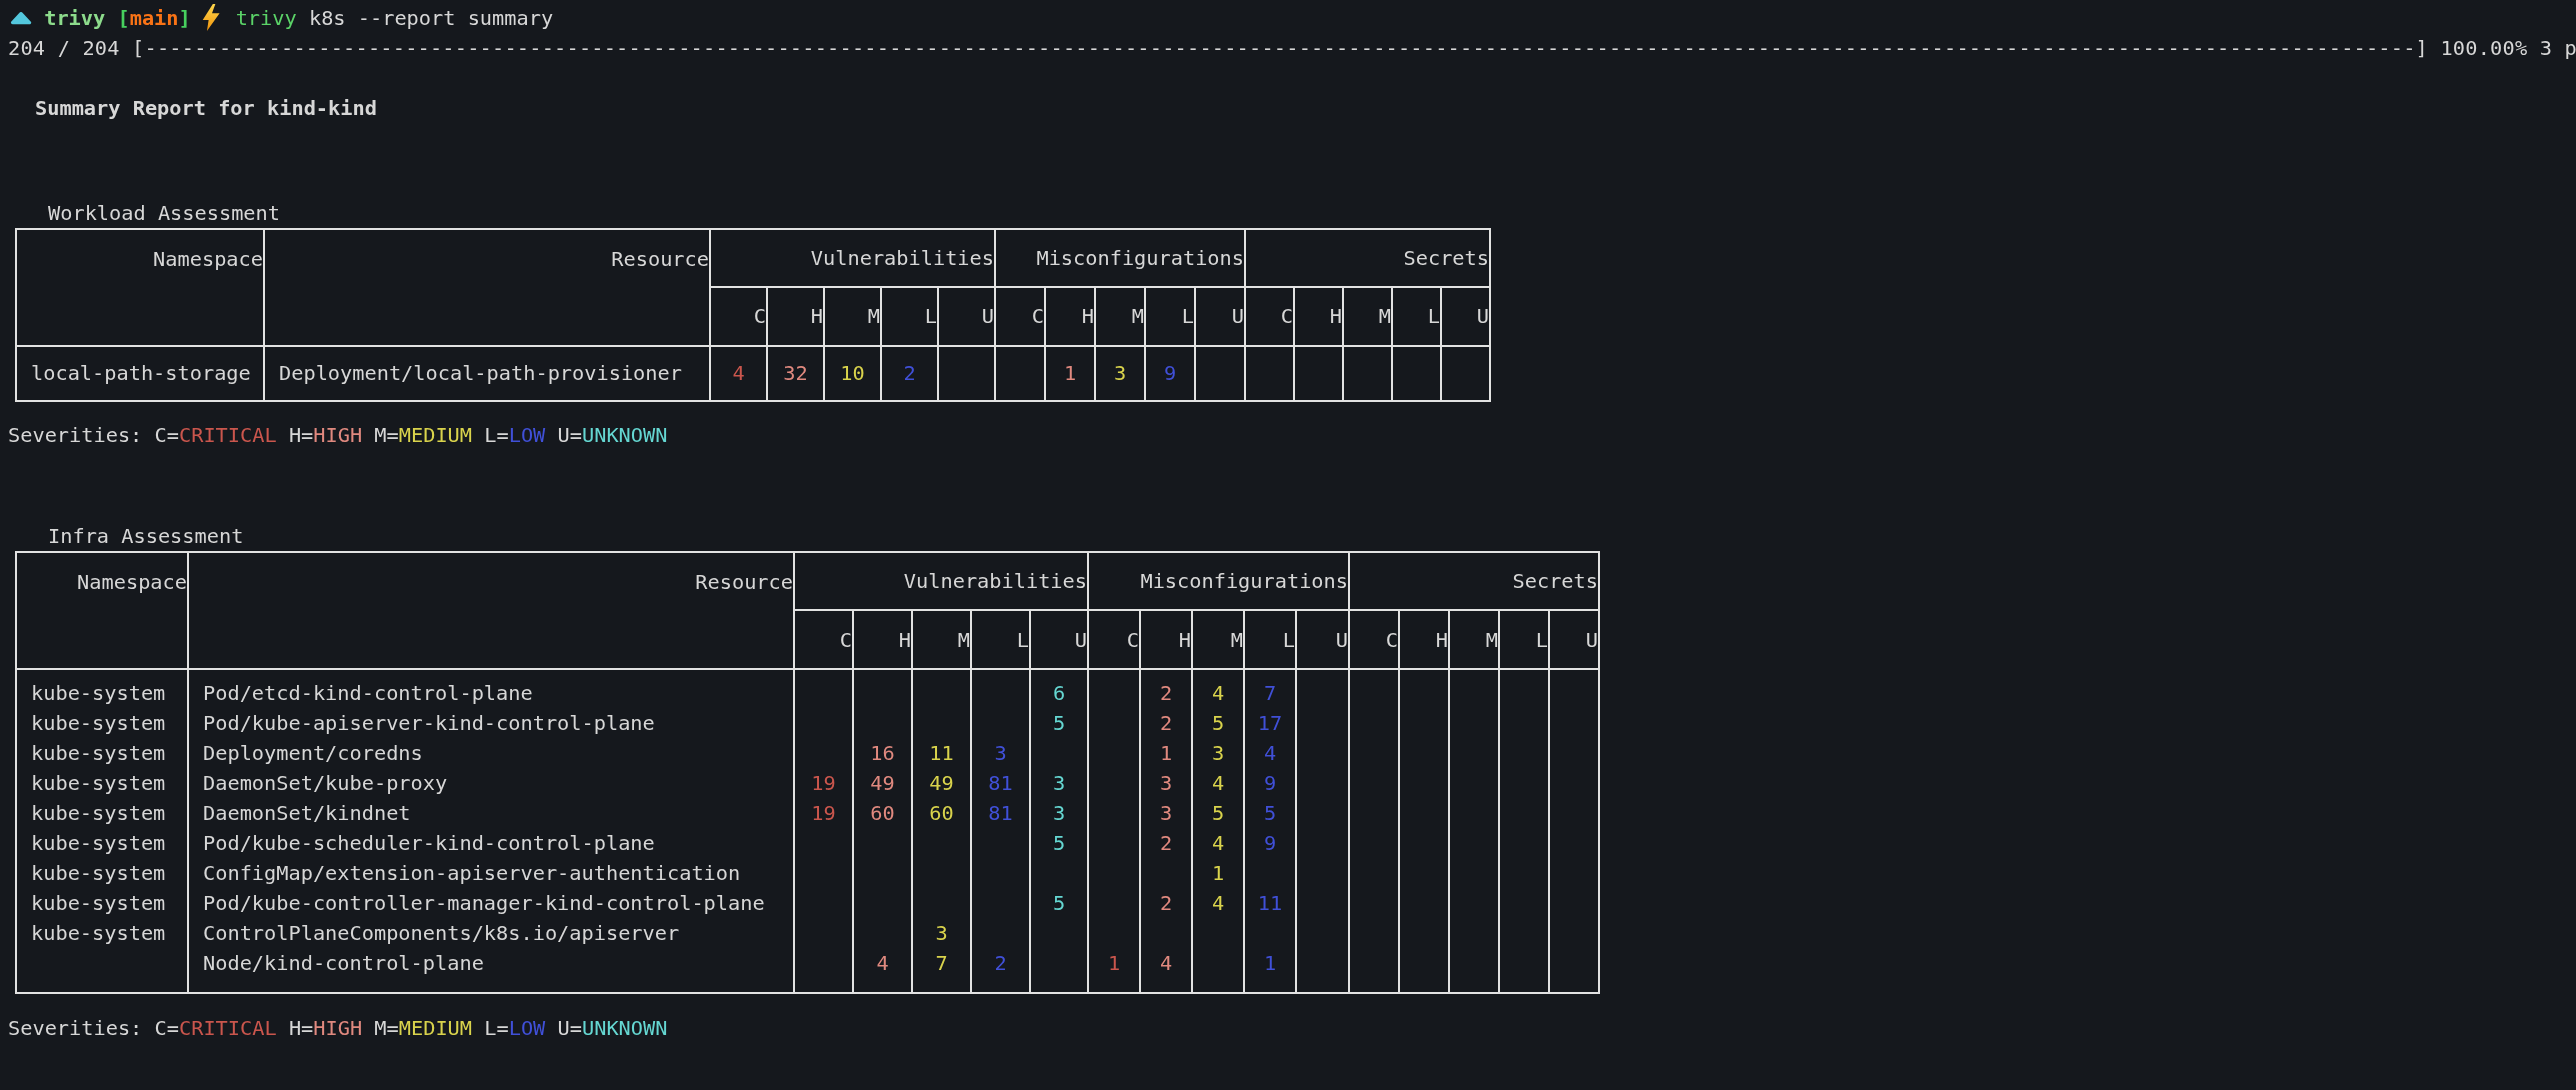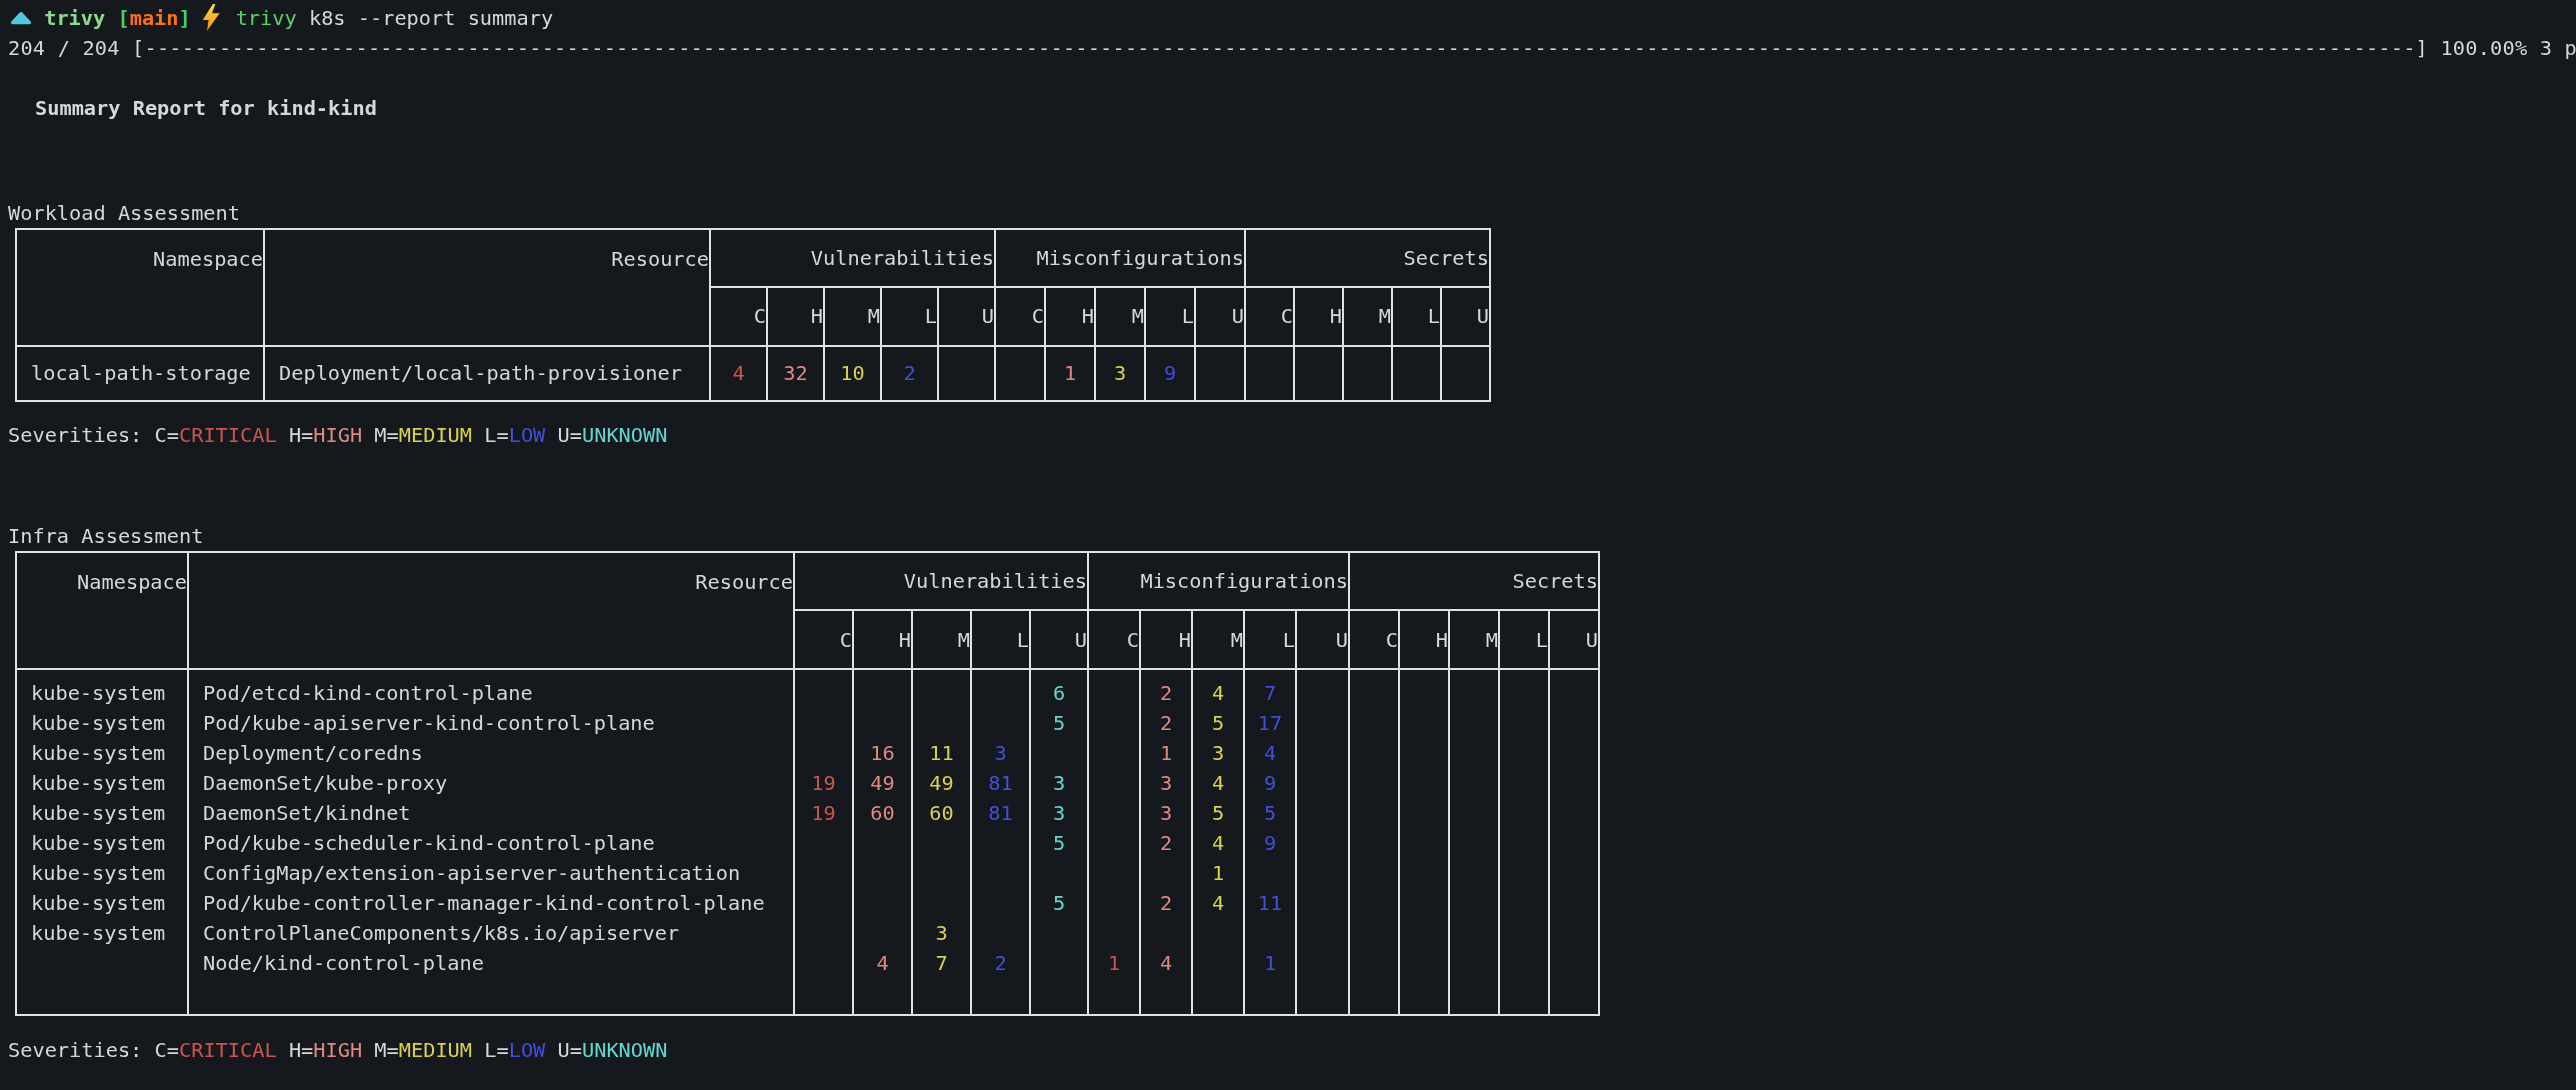--- a/index.html
+++ b/index.html
@@ -25,21 +25,21 @@
   .p-cmd  { color:#5bd368; }
   .p-args { color:#d7d7d7; }
 
   .progress { letter-spacing:0.2px; }
 
   .heading {
     margin-top:30px;
     font-weight:bold;
     width:-moz-fit-content; width:fit-content;margin-left:27px;
   }
-  .section-label { height:30px; }
+  .section-label { height:30px;margin-left:40px; }
   #workload-label { margin-top:75px; }
   #infra-label    { margin-top:71px; }
 
   table {
     border-collapse:collapse;
     table-layout:fixed;
     margin-left:7px;
     color:#d7d7d7;
     font-size:20.3px;
   }
@@ -51,21 +51,21 @@
   tbody td { vertical-align:middle; overflow:hidden; white-space:pre; }
   td.txt { text-align:left; padding-left:14px; }
   td.num { text-align:center; }
 
   
   #workload-table tbody tr { height:55px; }
 
   
   #infra-table tbody td { border-top:0; border-bottom:0; height:30px; padding-top:0; padding-bottom:0; }
   #infra-table tbody tr:first-child td { padding-top:8px; }
-  #infra-table tbody tr:last-child  td { padding-bottom:36px; }
+  #infra-table tbody tr:last-child  td { padding-bottom:14px; }
   #infra-table tbody td.txt { padding-left:14px; }
 
   .legend { margin-top:18.6px; height:30px; white-space:pre; }
 
   .sev-c { color:#ca564d; }
   .sev-h { color:#e0897f; }
   .sev-m { color:#d9d34c; }
   .sev-l { color:#4050d8; }
   .sev-u { color:#65d7d2; }
 </style>

